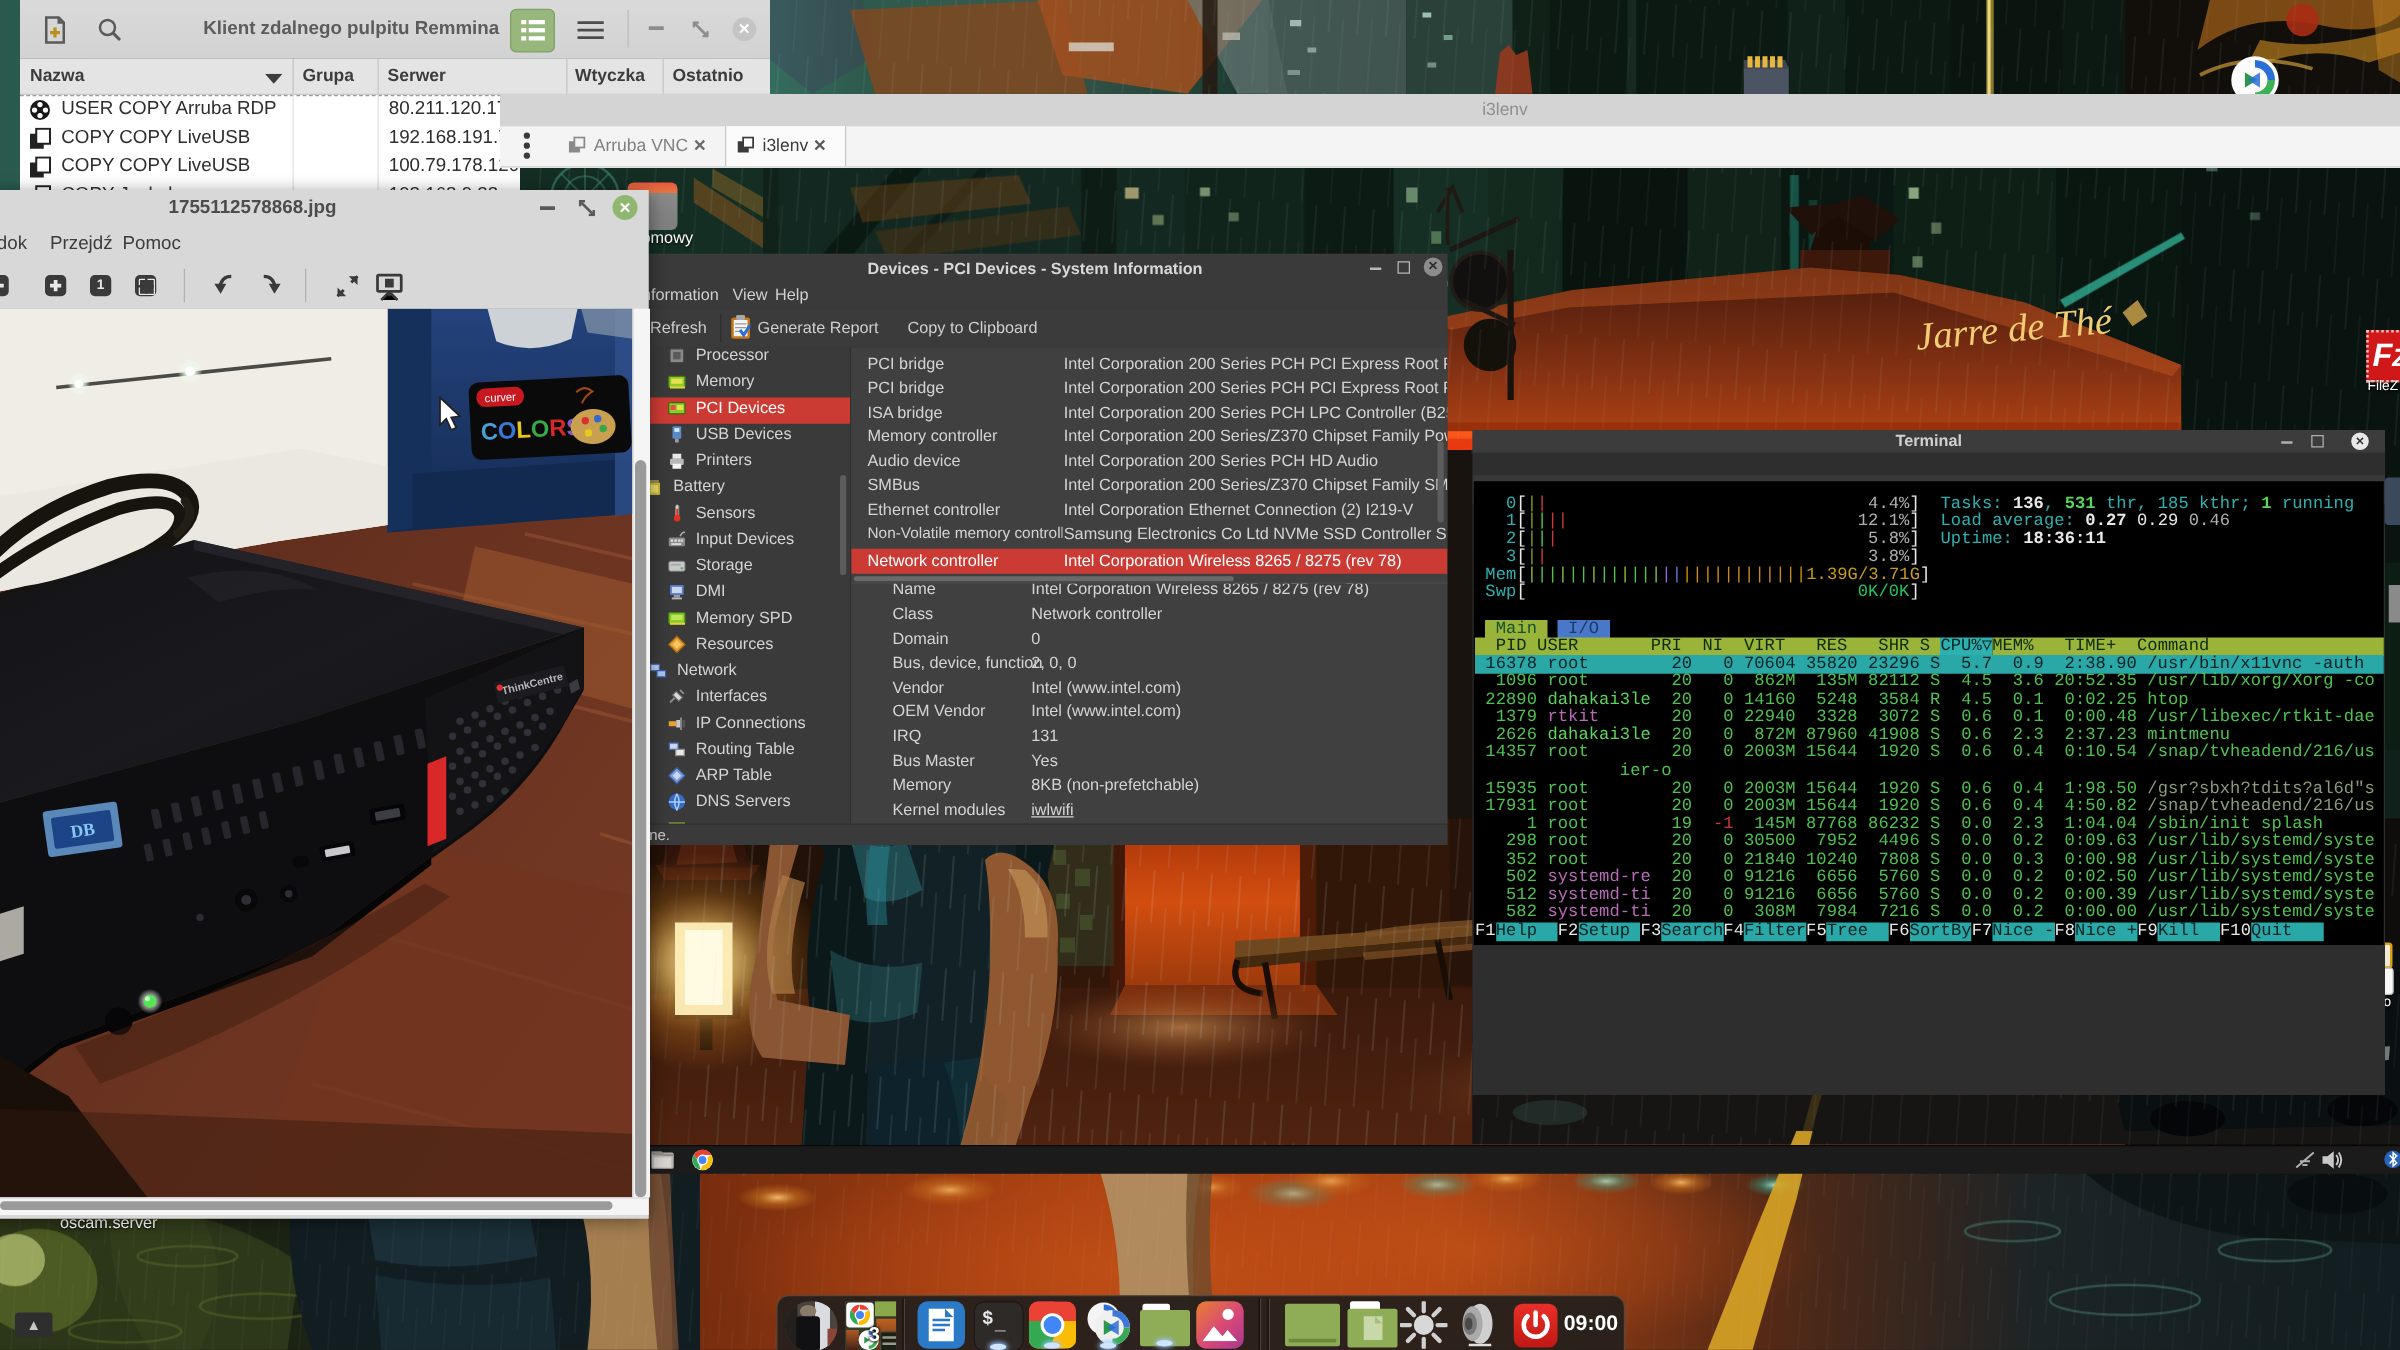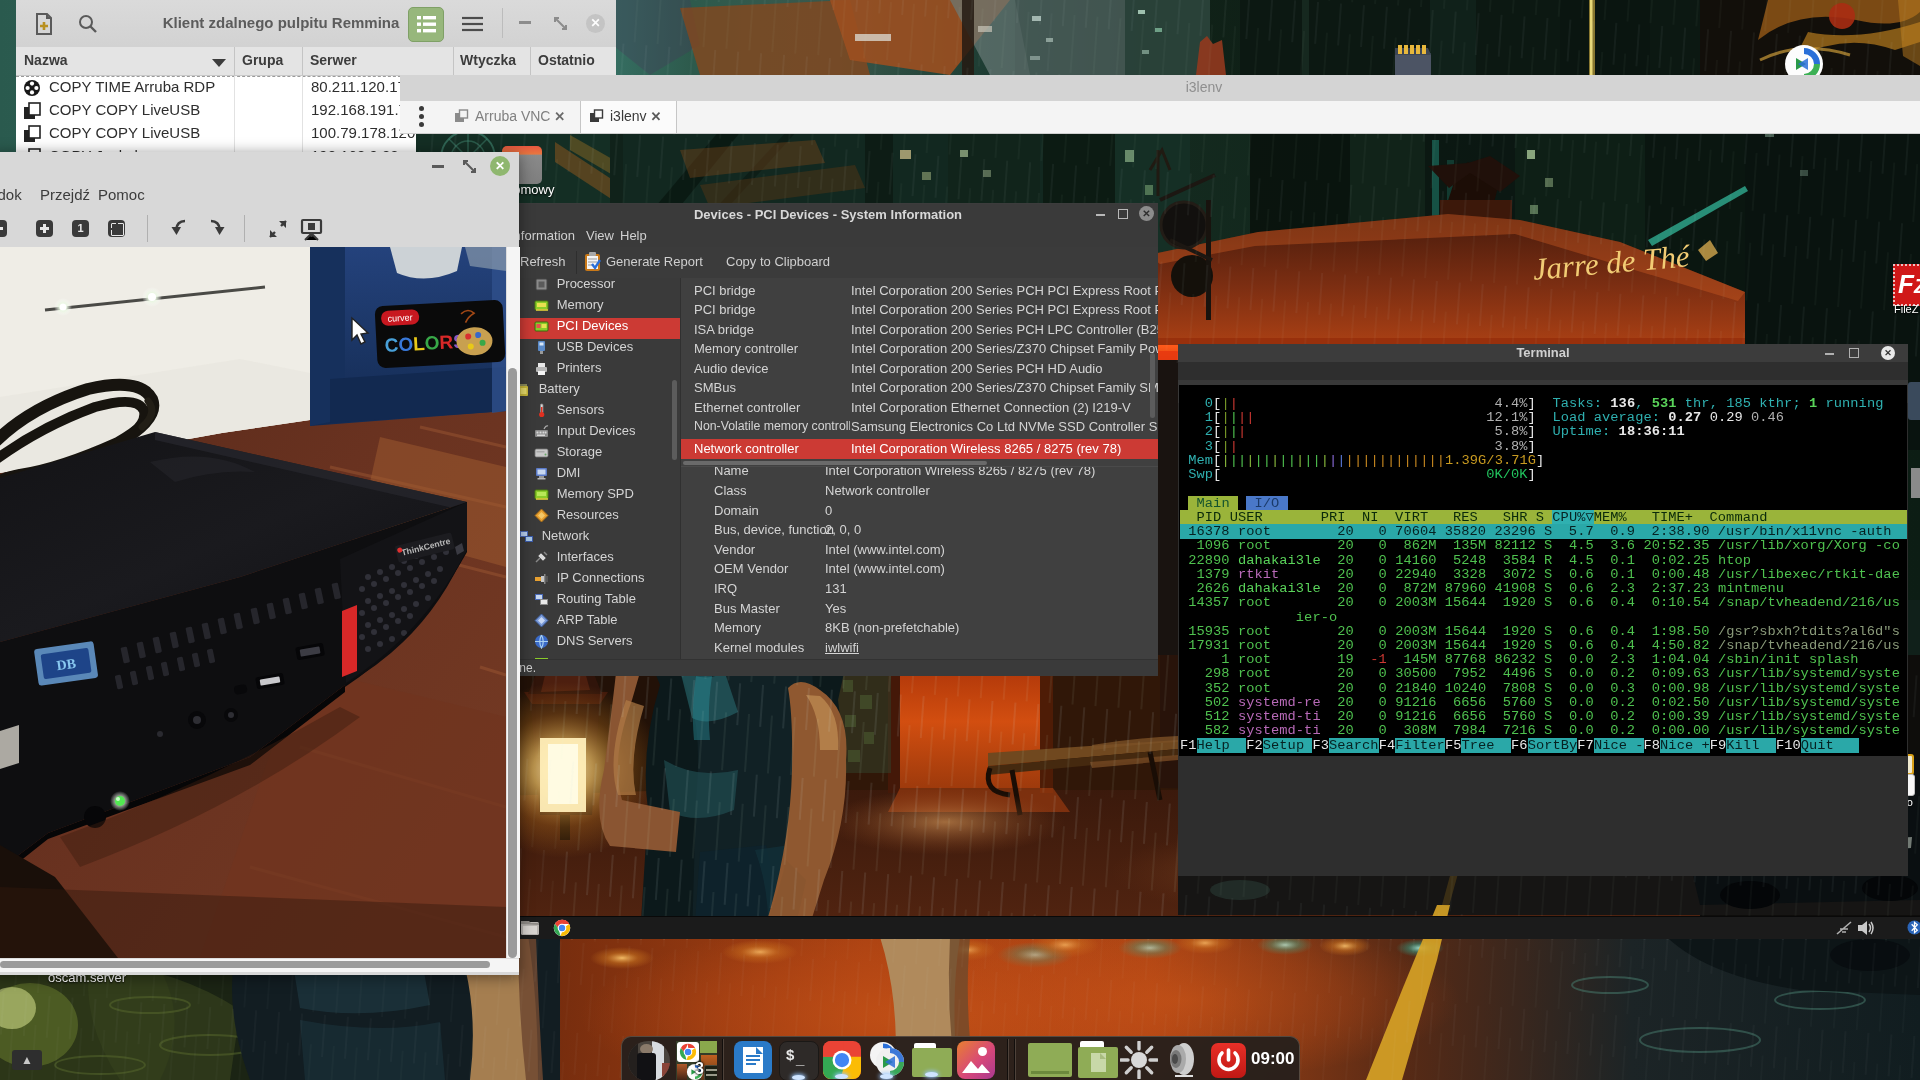--- a/index.html
+++ b/index.html
@@ -450,21 +450,21 @@
     <div class="abs" style="left:286px;top:0;width:1px;height:76px;background:#e2e2e2;"></div>
     <svg class="abs" style="left:7px;top:3px" width="18" height="18" viewBox="0 0 18 18">
         <circle cx="9" cy="9" r="8" fill="#181818"></circle>
         <g fill="#fff">
           <circle cx="9" cy="4.6" r="2.1"></circle>
           <circle cx="9" cy="13.4" r="2.1"></circle>
           <circle cx="4.6" cy="9" r="2.1"></circle>
           <circle cx="13.4" cy="9" r="2.1"></circle>
         </g>
       </svg>
-    <span class="abs" style="left:33px;top:2px;">COPY TIME Arruba RDP</span>
+    <span class="abs" style="left:33px;top:2px;">USER COPY Arruba RDP</span>
     <span class="abs" style="left:295px;top:2px;">80.211.120.179</span>
     <svg class="abs" style="left:7px;top:26px" width="18" height="18" viewBox="0 0 18 18">
         <rect x="1" y="5" width="11" height="12" fill="#222"></rect>
         <rect x="6" y="1" width="11" height="12" fill="#fff" stroke="#222" stroke-width="1.6"></rect>
       </svg>
     <span class="abs" style="left:33px;top:25px;">COPY COPY LiveUSB</span>
     <span class="abs" style="left:295px;top:25px;">192.168.191.73:5</span>
     <svg class="abs" style="left:7px;top:49px" width="18" height="18" viewBox="0 0 18 18">
         <rect x="1" y="5" width="11" height="12" fill="#222"></rect>
         <rect x="6" y="1" width="11" height="12" fill="#fff" stroke="#222" stroke-width="1.6"></rect>
@@ -868,20 +868,21 @@
         <path d="M17.5 7 L17.5 17" stroke="#fff" stroke-width="3.6" stroke-linecap="round"></path>
         <path d="M11 10 A9.5 9.5 0 1 0 24 10" fill="none" stroke="#fff" stroke-width="3.6" stroke-linecap="round"></path>
       </svg>
   </div>
   <div class="abs" style="left:629px;top:12px;width:46px;height:22px;color:#fff;font-size:17px;font-weight:bold;">09:00</div>
 </div>
 
 <div id="viewer" class="abs" style="z-index:6;left:-8px;top:152px;width:527px;height:823px;background:#d8d8d8;box-shadow:0 2px 14px rgba(0,0,0,0.45);">
 
   <div class="abs" style="left:0;top:0;width:527px;height:28px;">
+    <div class="abs" style="left:60px;top:0;width:300px;text-align:center;font-size:15px;font-weight:bold;color:#4c4c4c;line-height:28px;">1755112578868.jpg</div>
     <div class="abs" style="left:440px;top:13px;width:12px;height:3px;background:#5a5a5a;"></div>
     <svg class="abs" style="left:471px;top:8px" width="13" height="13" viewBox="0 0 13 13">
         <path d="M1 5 L1 1 L5 1 M8 12 L12 12 L12 8" stroke="#5a5a5a" stroke-width="2" fill="none"></path>
         <path d="M2 2 L11 11" stroke="#5a5a5a" stroke-width="2"></path>
       </svg>
     <div class="abs" style="left:498px;top:4px;width:20px;height:20px;border-radius:50%;background:#8fb76f;color:#fff;text-align:center;line-height:20px;font-size:12px;font-weight:bold;">✕</div>
   </div>
 
   <div class="abs" style="left:0;top:28px;width:527px;height:30px;color:#3c3c3c;font-size:15px;">
     <span class="abs" style="left:-12px;top:6px;">Widok</span>

